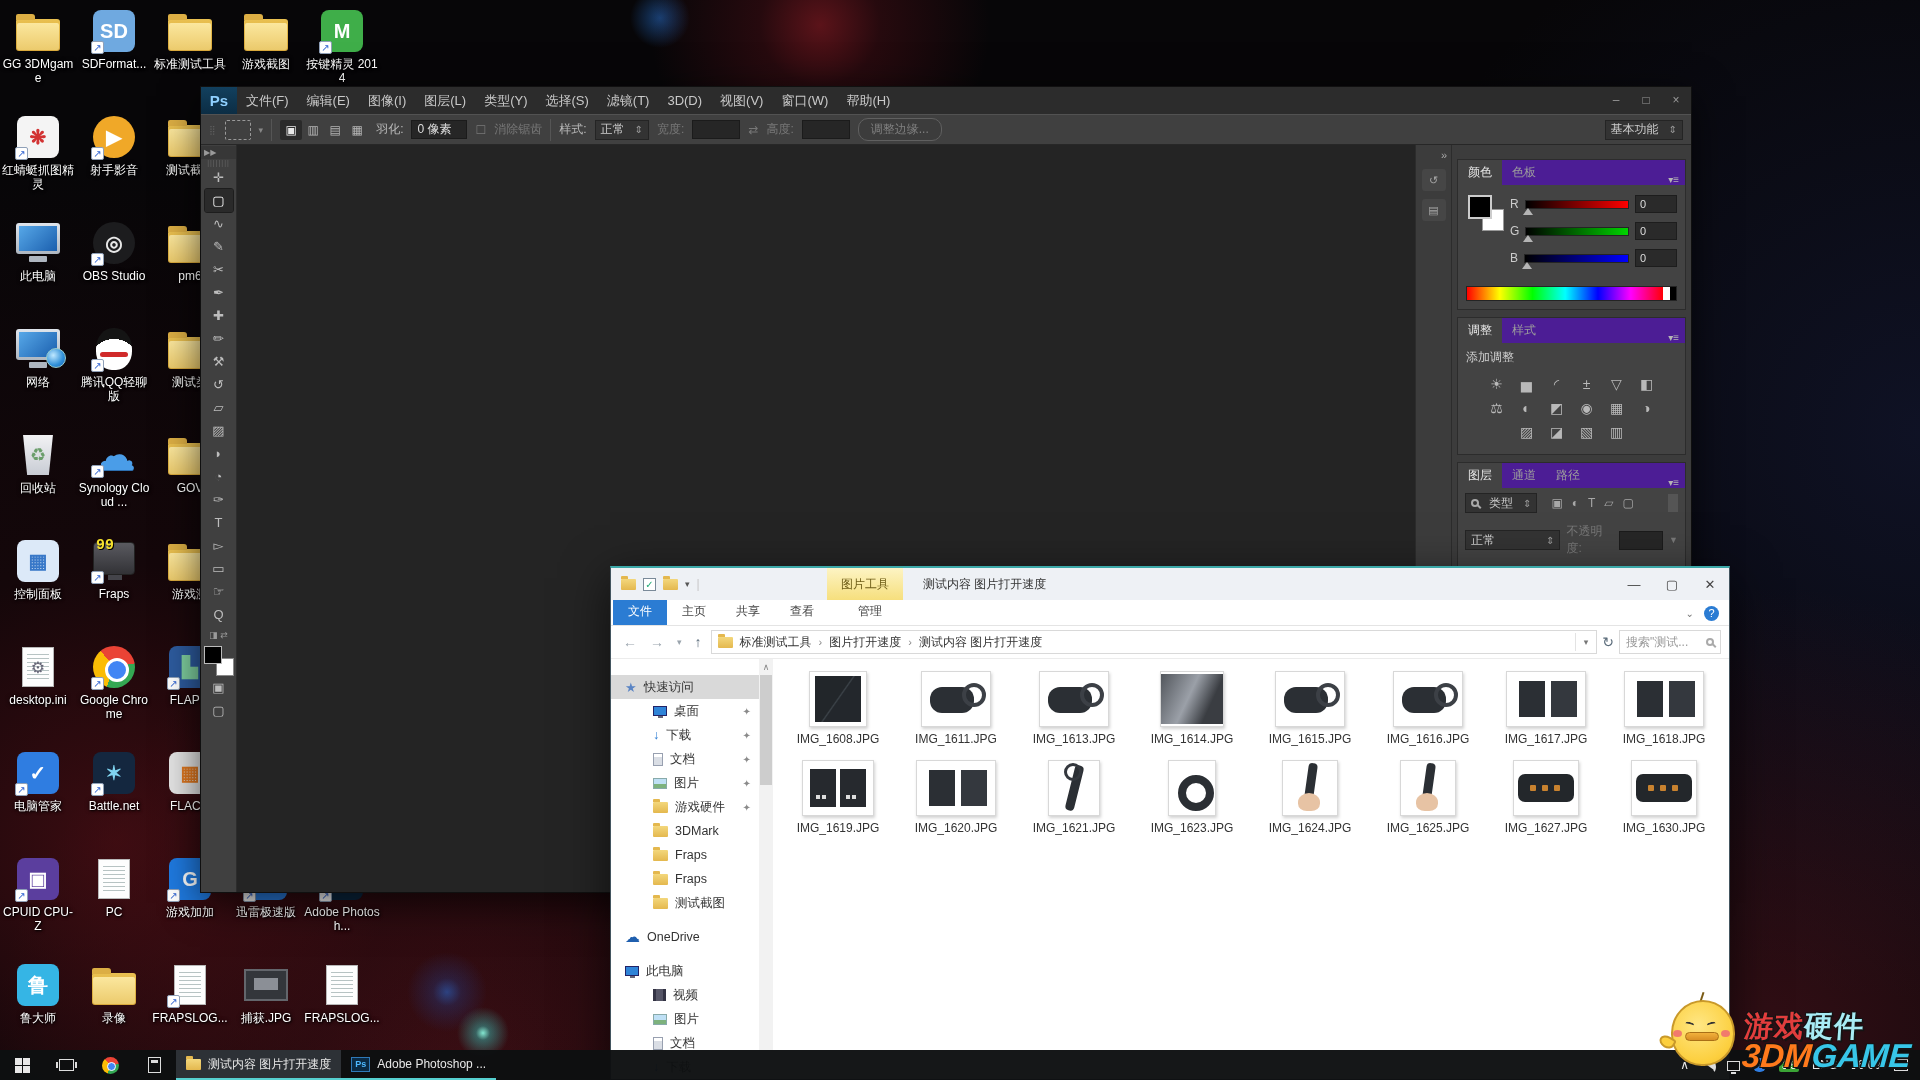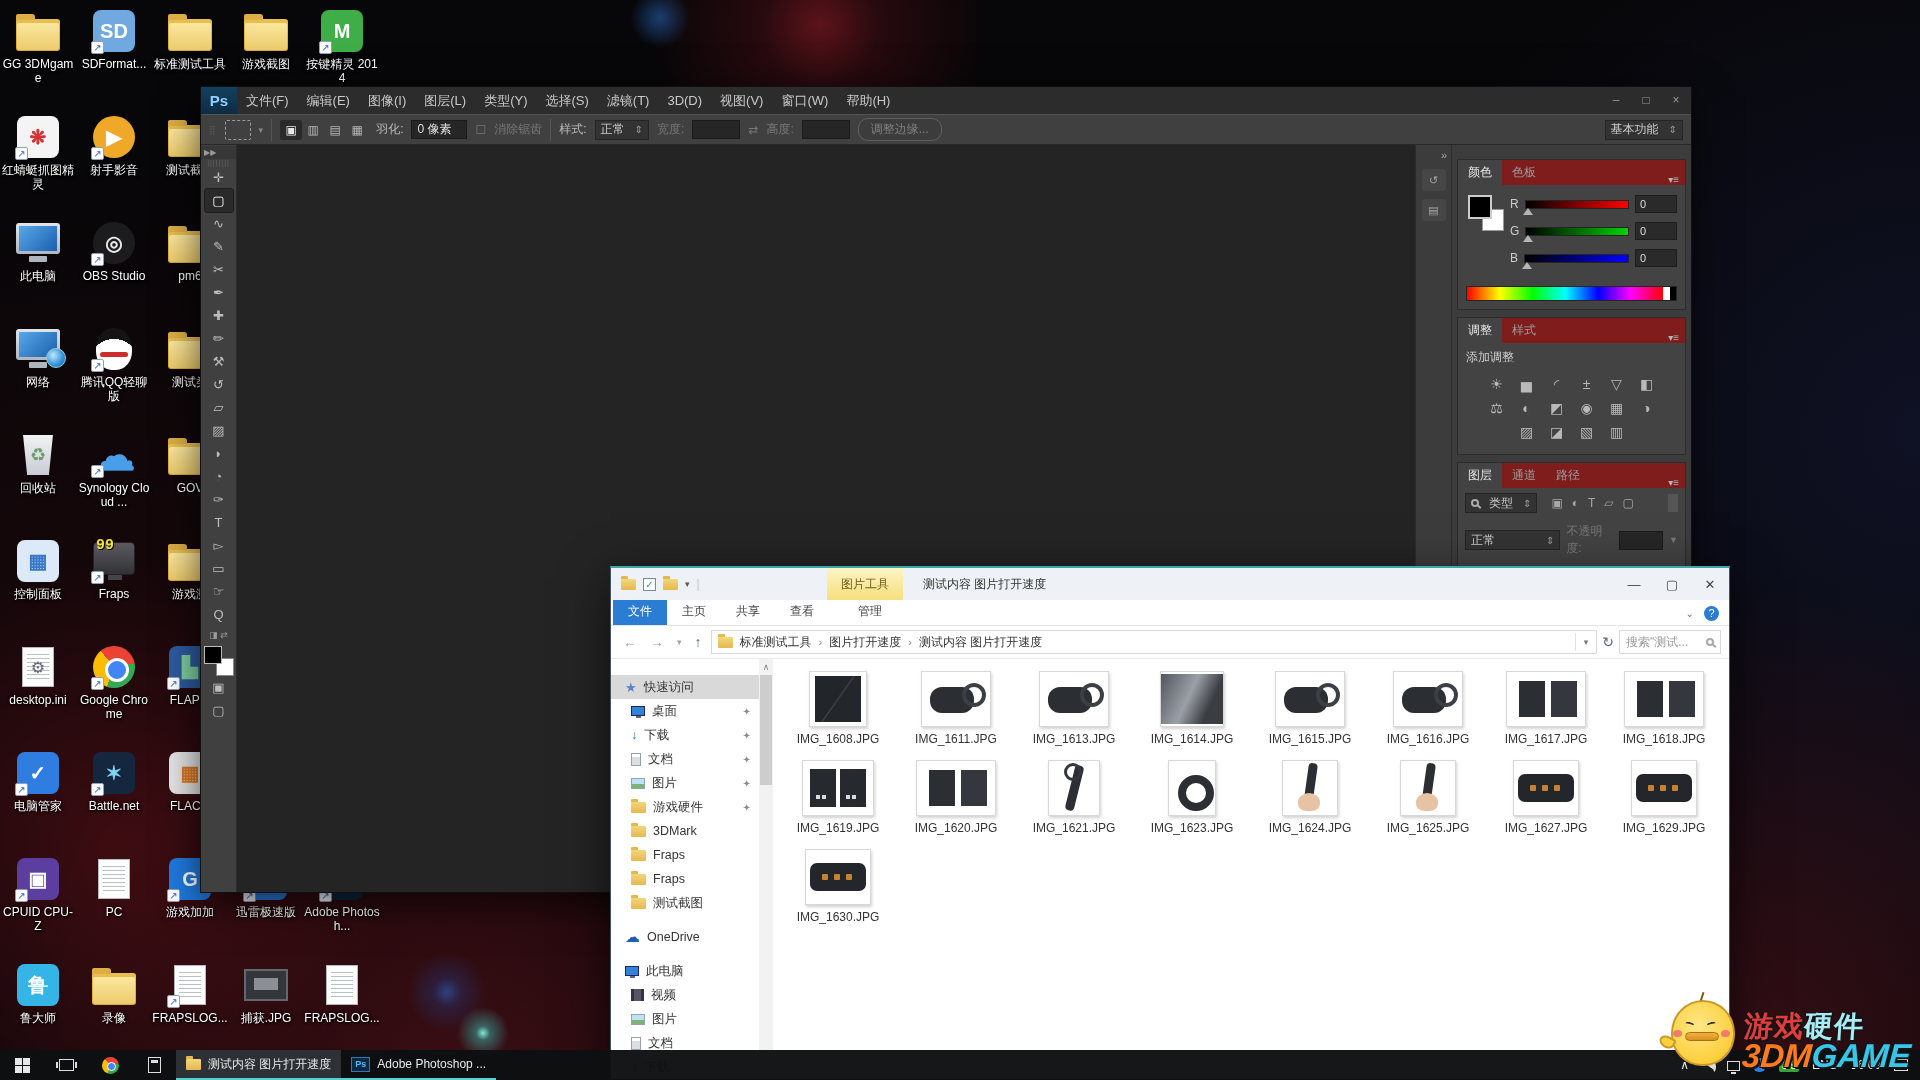--- a/index.html
+++ b/index.html
@@ -85,21 +85,21 @@
   .chips { position:relative; width:30px; height:30px; margin-top:6px; }
   .chips .fg { position:absolute; left:0; top:0; width:18px; height:18px; background:#000; border:1px solid #bbb; z-index:2; }
   .chips .bg { position:absolute; right:0; bottom:0; width:18px; height:18px; background:#fff; border:1px solid #888; }
   .ps-canvas { flex:1; background:#242424; }
   .ps-dockicons { width:36px; background:#3c3c3c; border-left:1px solid #2c2c2c; color:#a8a8a8; font-size:11px;
                   display:flex; flex-direction:column; align-items:center; gap:8px; padding-top:4px; }
   .ps-dockicons .di { width:24px; height:22px; background:#464646; border-radius:3px; display:flex; align-items:center; justify-content:center; }
   .ps-dock { width:240px; background:#3c3c3c; border-left:1px solid #2c2c2c; padding:14px 5px 5px 5px;
              display:flex; flex-direction:column; gap:7px; }
   .panel { background:#434343; border:1px solid #2c2c2c; }
-  .panel-tabs { display:flex; background:#7f1d1d; align-items:flex-end; color:#9c9c9c; font-size:12px; }
+  .panel-tabs { display:flex; background:#4c1d95; align-items:flex-end; color:#9c9c9c; font-size:12px; }
   .ptab { padding:4px 10px 4px; }
   .ptab.active { background:#434343; color:#e4e4e4; }
   .pmenu { margin-left:auto; color:#b5b5b5; padding:4px 6px 0 0; font-size:10px; }
   .color-body { position:relative; padding:10px 8px 8px 52px; }
   .cchips { position:absolute; left:10px; top:10px; width:36px; height:36px; }
   .cchips .fg { position:absolute; left:0; top:0; width:24px; height:24px; background:#000; border:2px solid #ccc; z-index:2; }
   .cchips .bg { position:absolute; right:0; bottom:0; width:22px; height:22px; background:#fff; border:1px solid #999; }
   .crow { display:flex; align-items:center; gap:6px; margin-bottom:9px; color:#ccc; font-size:12px; }
   .cslider { flex:1; height:9px; border:1px solid #242424; position:relative; }
   .cslider .thumb { position:absolute; left:-3px; bottom:-7px; width:0; height:0;
@@ -141,21 +141,21 @@
   .nav-a.up { color:#5a6b7a; }
   .crumbbox { flex:1; height:24px; border:1px solid #d9d9d9; display:flex; align-items:center; padding:0 6px; gap:7px; color:#333; }
   .crumbbox .sep { color:#888; font-size:11px; }
   .crumbbox .boxdd { margin-left:auto; color:#777; font-size:9px; border-left:1px solid #e3e3e3; padding:4px 2px 4px 8px; }
   .refresh { color:#5a6b7a; font-size:14px; }
   .searchbox { width:102px; height:24px; border:1px solid #d9d9d9; display:flex; align-items:center; padding:0 6px; color:#9a9a9a; gap:4px; }
   .searchbox .ph { flex:1; overflow:hidden; white-space:nowrap; }
   .ex-body { flex:1; display:flex; min-height:0; }
   .ex-side { width:148px; padding-top:16px; overflow:hidden; font-size:12.5px; }
   .side-item { height:24px; display:flex; align-items:center; gap:7px; padding-left:14px; white-space:nowrap; }
-  .side-item.lvl1 { padding-left:20px; }
+  .side-item.lvl1 { padding-left:42px; }
   .side-item.sel { background:#d9d9d9; }
   .side-item.gap { margin-top:10px; }
   .side-item .pin { margin-left:auto; margin-right:8px; color:#8a8a8a; font-size:10px; }
   .si-star { color:#5a84c4; font-size:13px; }
   .si-down { color:#2b7cd3; font-weight:bold; }
   .si-doc { display:inline-block; width:10px; height:13px; background:#fff; border:1px solid #98a0b0;
             box-shadow:inset 0 2px 0 #fff, inset 0 -8px 0 rgba(150,160,180,.35); }
   .si-pic { display:inline-block; width:14px; height:11px; border:1px solid #8aa;
             background:linear-gradient(#bfe0f5 55%,#7db27d 55%); }
   .si-mon { display:inline-block; width:14px; height:10px; background:#2f84d8; border:1px solid #226; position:relative; }
@@ -948,28 +948,20 @@
               </div>
             </div>
             <div class="flabel">IMG_1627.JPG</div>
           </div>
           <div class="fcell">
             <div class="fthumb">
               <div class="fframe" style="width: 66px; height: 56px;">
                 <div class="sh-puck"></div>
               </div>
             </div>
-            <div class="flabel">IMG_1629.JPG</div>
-          </div>
-          <div class="fcell">
-            <div class="fthumb">
-              <div class="fframe" style="width: 66px; height: 56px;">
-                <div class="sh-puck"></div>
-              </div>
-            </div>
             <div class="flabel">IMG_1630.JPG</div>
           </div>
         </div>
     </div>
   </div>
 
   <div id="tb">
     <div class="tb-icon">
         <span class="win-logo">
           <i></i>

